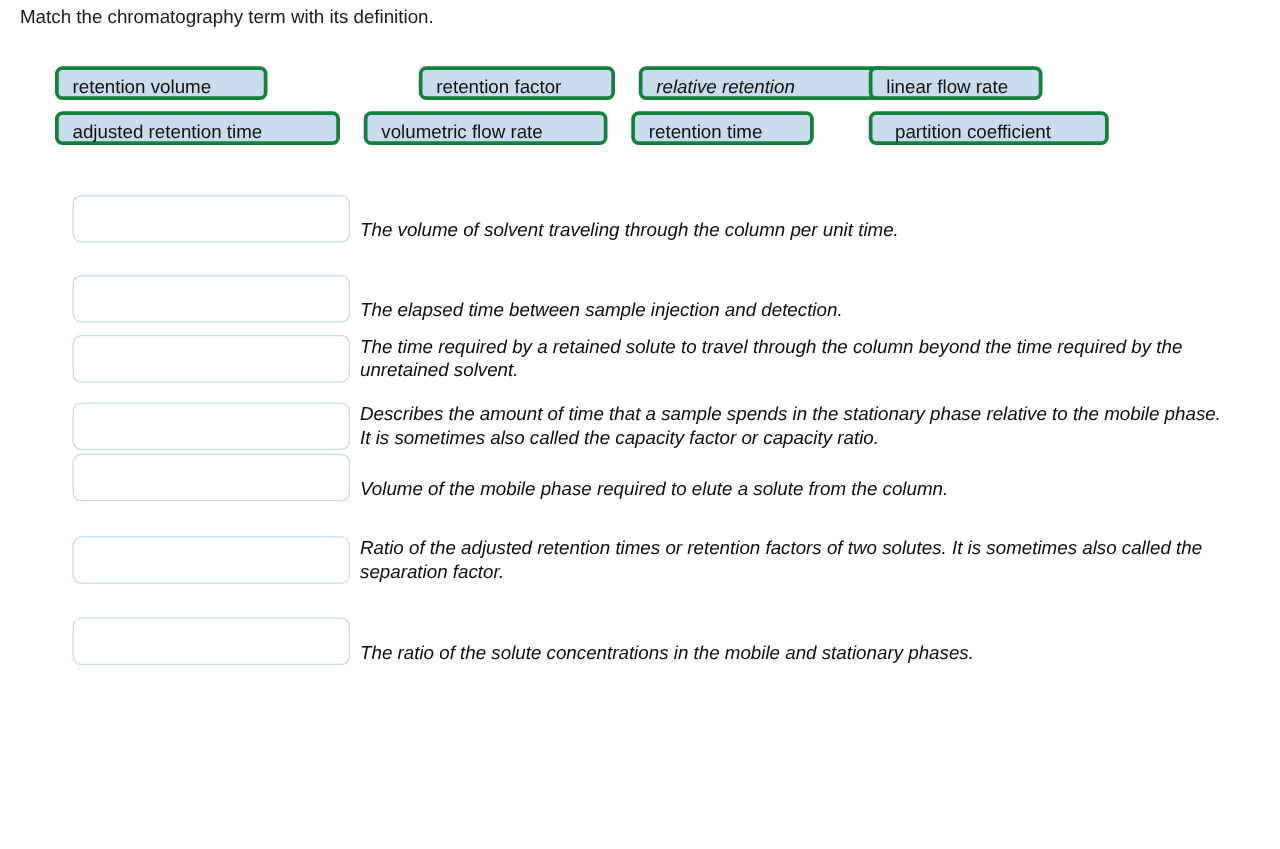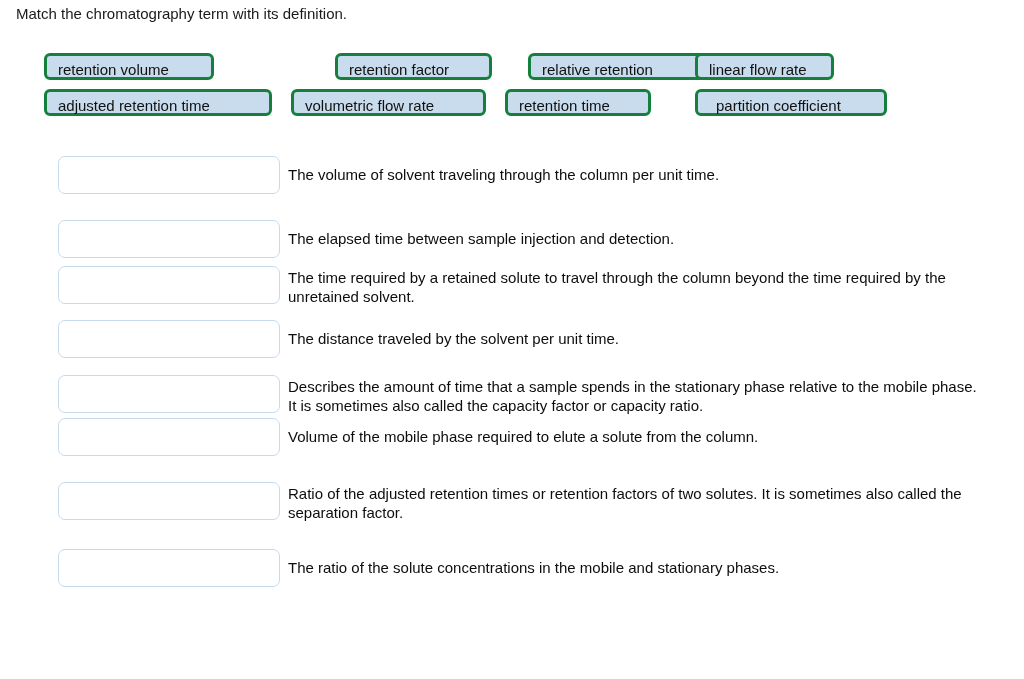--- a/index.html
+++ b/index.html
@@ -57,21 +57,22 @@
 
   #match-list {
     position: absolute;
     left: 0;
     top: 156px;
     width: 1024px;
   }
   .match-row {
     position: relative;
     display: flex;
-    align-items: flex-start;
+    align-items: flex-end;
+    font-style: italic;
   }
   .drop-box {
     flex: 0 0 auto;
     width: 222px;
     height: 38px;
     margin-left: 58px;
     background: #ffffff;
     border: 1px solid #c6daee;
     border-radius: 7px;
     box-sizing: border-box;
@@ -93,21 +94,21 @@
 </style>
 </head>
 <body>
 
 <div id="question-prompt">Match the chromatography term with its definition.</div>
 
 <div id="term-bank">
     <div class="term-row">
       <div class="term-chip" style="left: 0px; width: 170px;">retention volume</div>
       <div class="term-chip" style="left: 247px; width: 157px; margin-left: 44px;">retention factor</div>
-      <div class="term-chip" style="left: 484px; width: 202px;">relative retention</div>
+      <div class="term-chip" style="left: 467px; width: 202px; font-style: italic;">relative retention</div>
       <div class="term-chip" style="left: 651px; width: 139px;">linear flow rate</div>
     </div>
     <div class="term-row">
       <div class="term-chip" style="left: 0px; width: 228px;">adjusted retention time</div>
       <div class="term-chip" style="left: 247px; width: 195px;">volumetric flow rate</div>
       <div class="term-chip" style="left: 461px; width: 146px;">retention time</div>
       <div class="term-chip" style="left: 651px; width: 192px; padding-left: 18px;">partition coefficient</div>
     </div>
   </div>
 
@@ -117,24 +118,20 @@
       <div class="definition single">The volume of solvent traveling through the column per unit time.</div>
     </div>
     <div class="match-row" style="margin-bottom: 8px;">
       <div class="drop-box"></div>
       <div class="definition single">The elapsed time between sample injection and detection.</div>
     </div>
     <div class="match-row" style="margin-bottom: 14px;">
       <div class="drop-box"></div>
       <div class="definition multi">The time required by a retained solute to travel through the column beyond the time required by the unretained solvent.</div>
     </div>
-    <div class="match-row" style="margin-bottom: 17px;">
-      <div class="drop-box"></div>
-      <div class="definition single">The distance traveled by the solvent per unit time.</div>
-    </div>
     <div class="match-row" style="margin-bottom: 3px;">
       <div class="drop-box"></div>
       <div class="definition multi">Describes the amount of time that a sample spends in the stationary phase relative to the mobile phase. It is sometimes also called the capacity factor or capacity ratio.</div>
     </div>
     <div class="match-row" style="margin-bottom: 26px;">
       <div class="drop-box"></div>
       <div class="definition single">Volume of the mobile phase required to elute a solute from the column.</div>
     </div>
     <div class="match-row" style="margin-bottom: 27px;">
       <div class="drop-box"></div>

